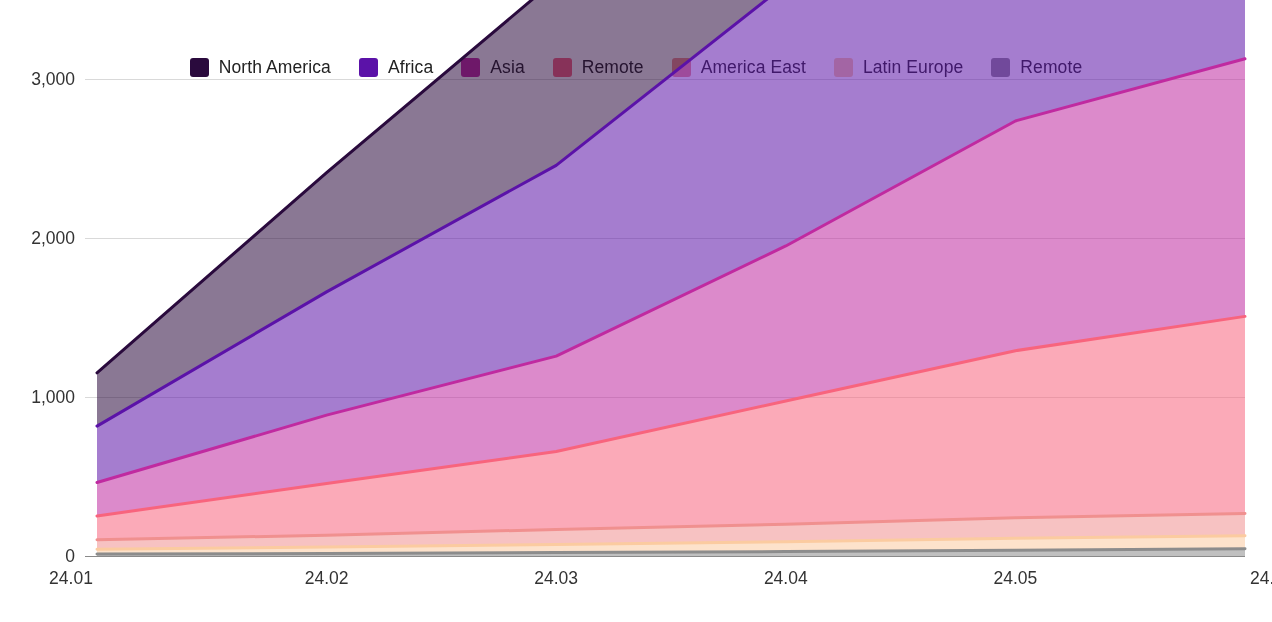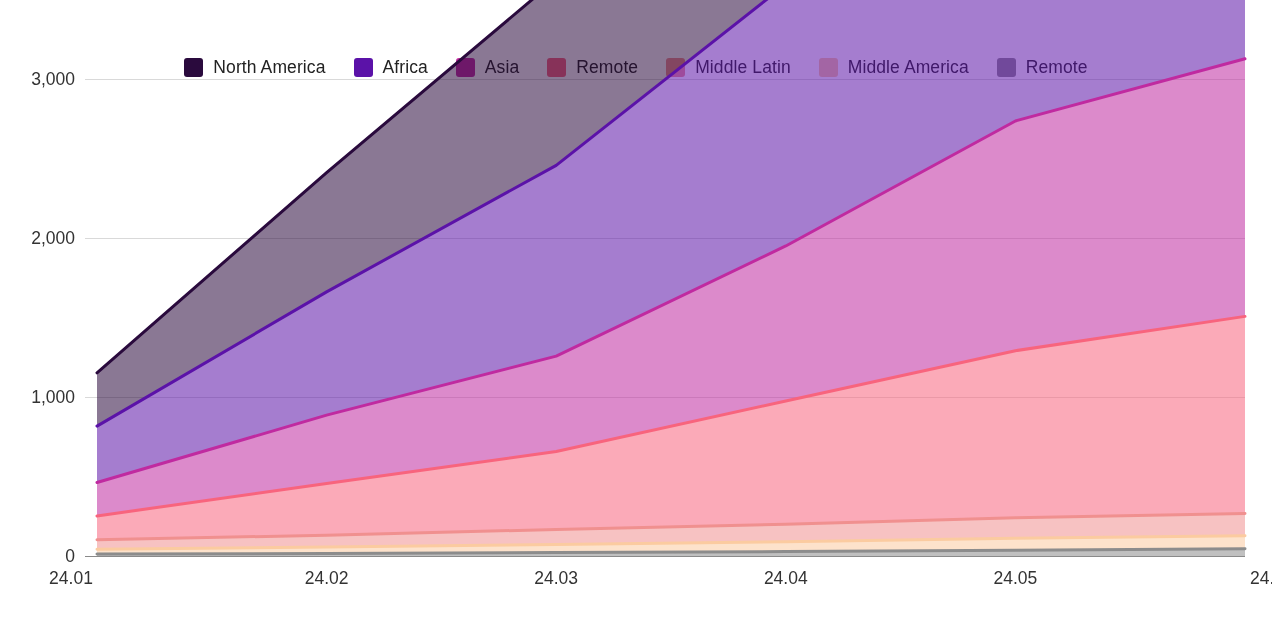--- a/index.html
+++ b/index.html
@@ -117,25 +117,25 @@
       <div class="legend-item">
         <span class="legend-swatch" style="background: rgb(192, 42, 160);"></span>
         <span class="legend-label">Asia</span>
       </div>
       <div class="legend-item">
         <span class="legend-swatch" style="background: rgb(248, 100, 125);"></span>
         <span class="legend-label">Remote</span>
       </div>
       <div class="legend-item">
         <span class="legend-swatch" style="background: rgb(240, 144, 143);"></span>
-        <span class="legend-label">Middle Latin</span>
+        <span class="legend-label">America East</span>
       </div>
       <div class="legend-item">
         <span class="legend-swatch" style="background: rgb(251, 203, 160);"></span>
-        <span class="legend-label">Middle America</span>
+        <span class="legend-label">Latin Europe</span>
       </div>
       <div class="legend-item">
         <span class="legend-swatch" style="background: rgb(140, 140, 140);"></span>
         <span class="legend-label">Remote</span>
       </div>
     </div>
 
   <div id="plot-wrap">
     <svg id="plot" width="1272" height="622">
       <g id="gridlines">

